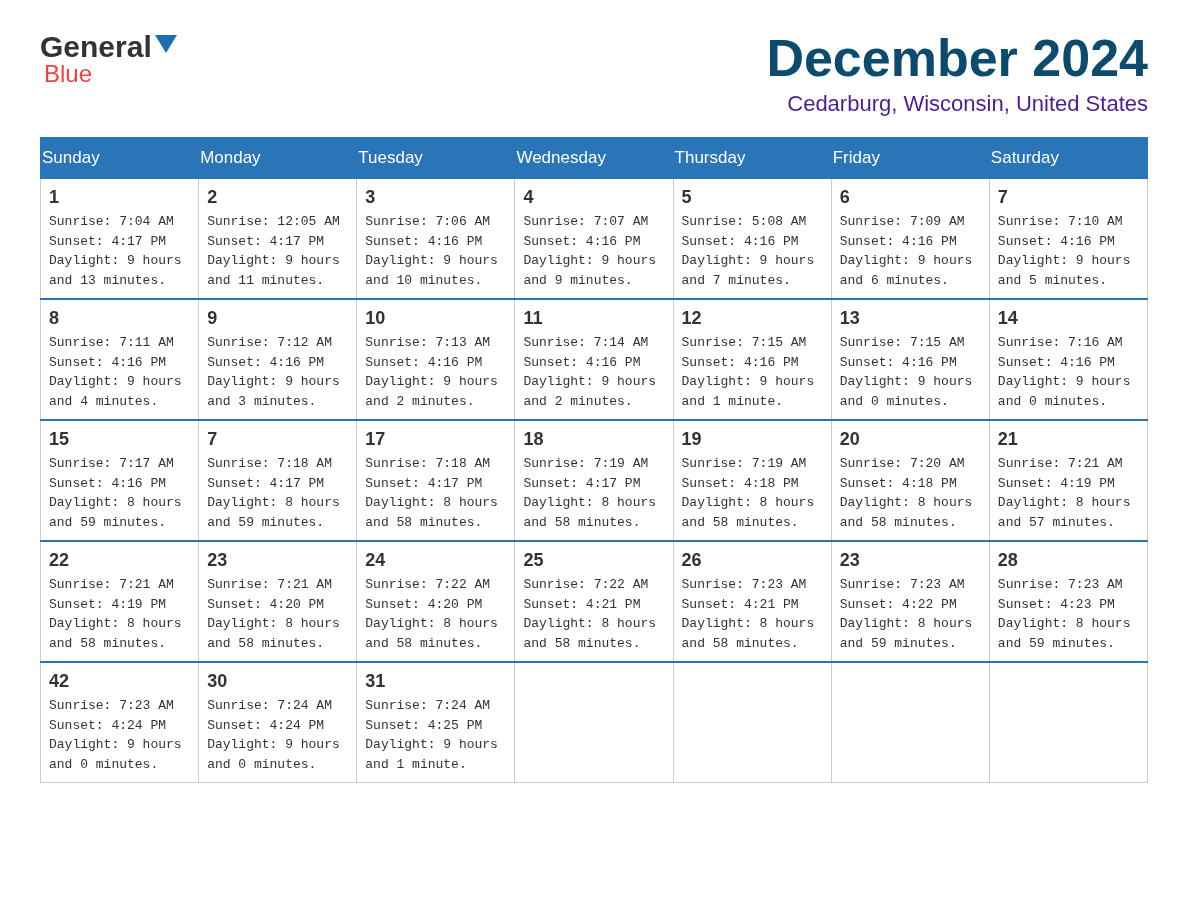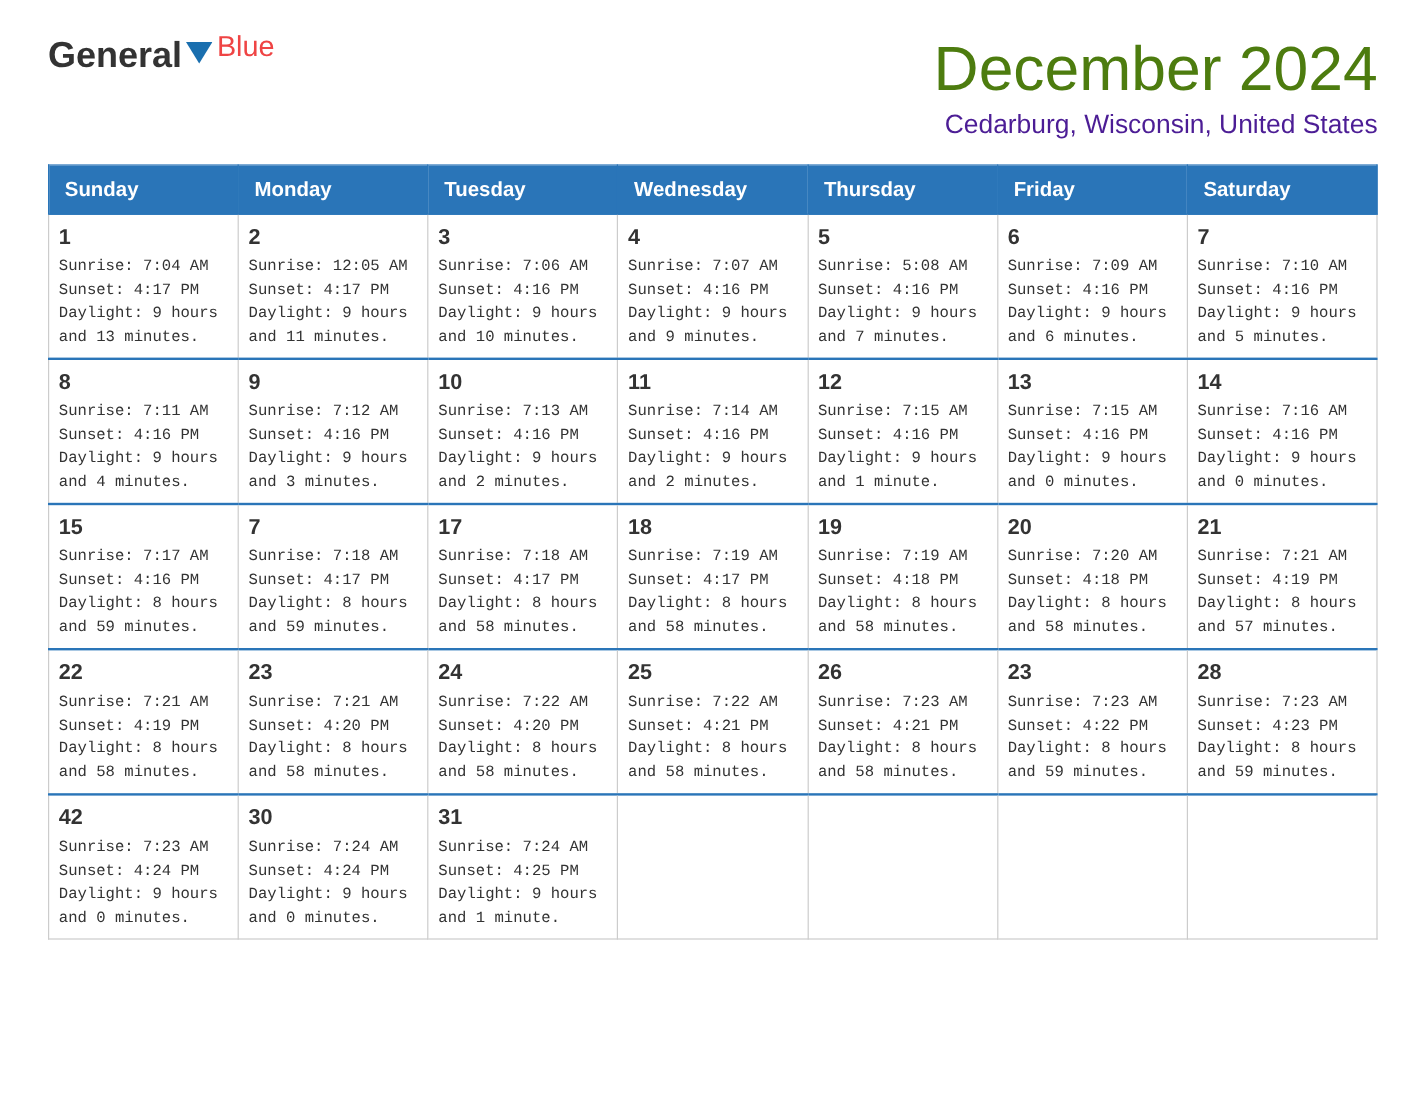--- a/index.html
+++ b/index.html
@@ -11,49 +11,49 @@
       min-height: 918px;
     }
     .header {
       display: flex;
       justify-content: space-between;
       align-items: flex-start;
       margin-bottom: 20px;
     }
     .logo {
       display: flex;
-      flex-direction: row;
+      flex-direction: column;
       align-items: flex-start;
       justify-content: space-between;
     }
     .title-block {
       text-align: right;
     }
     .month-title {
       font-size: 52px;
-      font-weight: normal;
-      color: #4d7c0f;
+      font-weight: bold;
+      color: #0c4a6e;
       line-height: 1.1;
     }
     .location {
       font-size: 22px;
       color: #4c1d95;
       margin-top: 4px;
     }
     table {
       width: 100%;
       border-collapse: collapse;
       table-layout: fixed;
     }
     th {
       background-color: #2a75b8;
       color: #fff;
       font-size: 17px;
-      font-weight: bold;
-      padding: 10px 13px;
+      font-weight: normal;
+      padding: 10px 1px;
       text-align: left;
       border: 1px solid #2a75b8;
     }
     td {
       vertical-align: top;
       padding: 8px;
       border: 1px solid #ccc;
       font-size: 13px;
       color: #333;
       min-height: 90px;

